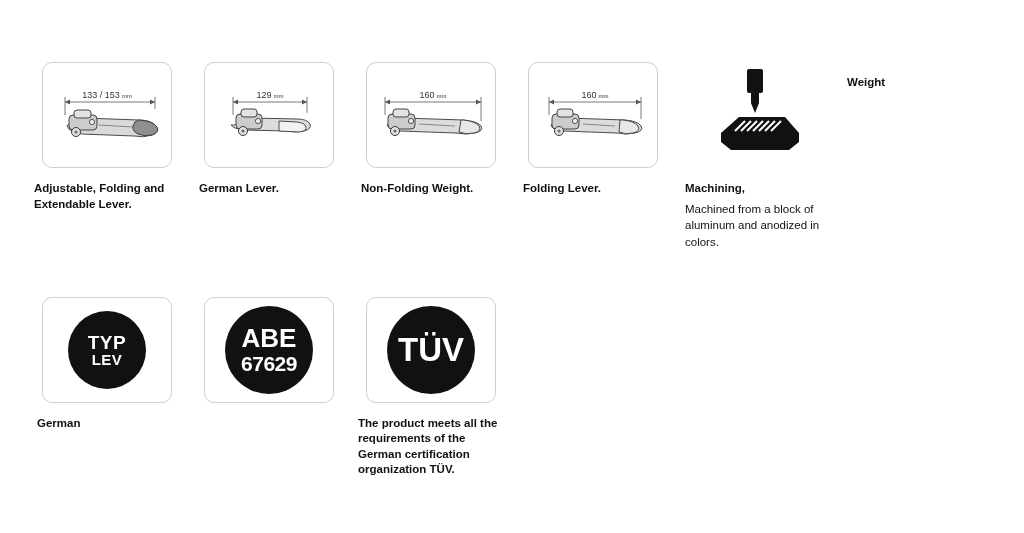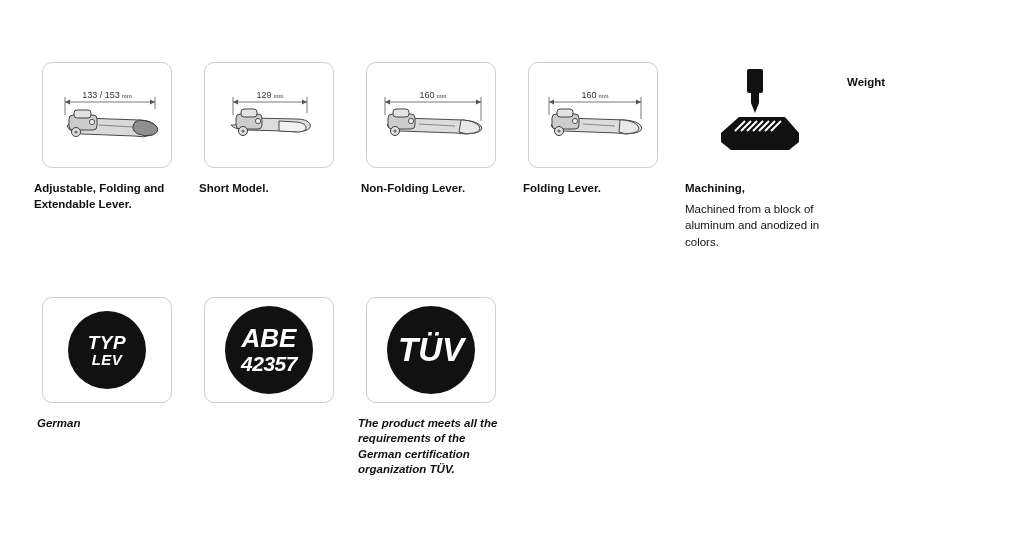--- a/index.html
+++ b/index.html
@@ -26,21 +26,20 @@
     top: 62px;
     width: 960px;
   }
   .row {
     display: flex;
     align-items: flex-start;
     gap: 32px;
   }
   .row-2 {
     margin-top: 46px;
-    font-style: italic;
   }
   .cell {
     width: 130px;
     display: flex;
     flex-direction: column;
     align-items: center;
   }
   .card {
     width: 130px;
     height: 106px;
@@ -170,21 +169,21 @@
               <path d="M30 62 q6 -7 16 -7 l46 1 q10 0 13 5 q2 5 -6 7 q-8 2 -17 0 l-43 -1 q-10 -1 -13 -5z" fill="#dcdcdc" stroke="#4a4a4a" stroke-width="1"></path>
               <path d="M74 58 l18 1 q8 1 9 5 q1 4 -7 5 l-20 -1z" fill="#f2f2f2" stroke="#4a4a4a" stroke-width="1"></path>
               <rect x="31" y="51" width="26" height="15" rx="4" fill="#cccccc" stroke="#444" stroke-width="1"></rect>
               <rect x="36" y="46" width="16" height="8" rx="3" fill="#e3e3e3" stroke="#444" stroke-width="1"></rect>
               <circle cx="38" cy="68" r="4.5" fill="#e0e0e0" stroke="#3b3b3b" stroke-width="1"></circle>
               <circle cx="38" cy="68" r="1.6" fill="#6f6f6f"></circle>
               <circle cx="53" cy="58" r="2.6" fill="#f0f0f0" stroke="#444" stroke-width="0.9"></circle>
             </g>
           </svg>
         </div>
-        <div class="caption">Short Model.</div>
+        <div class="caption">German Lever.</div>
       </div>
 
       <div class="cell">
         <div class="card">
           <svg width="128" height="104" viewBox="0 0 128 104">
             <g stroke="#555" stroke-width="0.8" fill="none">
               <line x1="18" y1="34" x2="18" y2="52"></line>
               <line x1="114" y1="34" x2="114" y2="58"></line>
               <line x1="18" y1="39" x2="114" y2="39"></line>
               <path d="M18 39 l5 -2.5 v5 z" fill="#555" stroke="none"></path>
@@ -198,21 +197,21 @@
               <path d="M96 57 q12 1 16 6 q3 5 -5 7 q-8 2 -15 -1 l2 -12z" fill="#e8e8e8" stroke="#4a4a4a" stroke-width="1"></path>
               <rect x="21" y="51" width="27" height="15" rx="4" fill="#cccccc" stroke="#444" stroke-width="1"></rect>
               <rect x="26" y="46" width="16" height="8" rx="3" fill="#e3e3e3" stroke="#444" stroke-width="1"></rect>
               <circle cx="28" cy="68" r="4.5" fill="#e0e0e0" stroke="#3b3b3b" stroke-width="1"></circle>
               <circle cx="28" cy="68" r="1.6" fill="#6f6f6f"></circle>
               <circle cx="44" cy="58" r="2.6" fill="#f0f0f0" stroke="#444" stroke-width="0.9"></circle>
               <line x1="52" y1="61" x2="88" y2="63" stroke="#707070" stroke-width="0.8"></line>
             </g>
           </svg>
         </div>
-        <div class="caption">Non-Folding Lever.</div>
+        <div class="caption">Non-Folding Weight.</div>
       </div>
 
       <div class="cell">
         <div class="card">
           <svg width="128" height="104" viewBox="0 0 128 104">
             <g stroke="#555" stroke-width="0.8" fill="none">
               <line x1="20" y1="34" x2="20" y2="52"></line>
               <line x1="112" y1="34" x2="112" y2="56"></line>
               <line x1="20" y1="39" x2="112" y2="39"></line>
               <path d="M20 39 l5 -2.5 v5 z" fill="#555" stroke="none"></path>
@@ -275,21 +274,21 @@
             <div class="badge-line2">LEV</div>
           </div>
         </div>
         <div class="caption">German</div>
       </div>
 
       <div class="cell">
         <div class="card">
           <div class="badge-circle big">
             <div class="abe-l1">ABE</div>
-            <div class="abe-l2">42357</div>
+            <div class="abe-l2">67629</div>
           </div>
         </div>
       </div>
 
       <div class="cell">
         <div class="card">
           <div class="badge-circle big">
             <div class="tuv-l1">TÜV</div>
           </div>
         </div>

